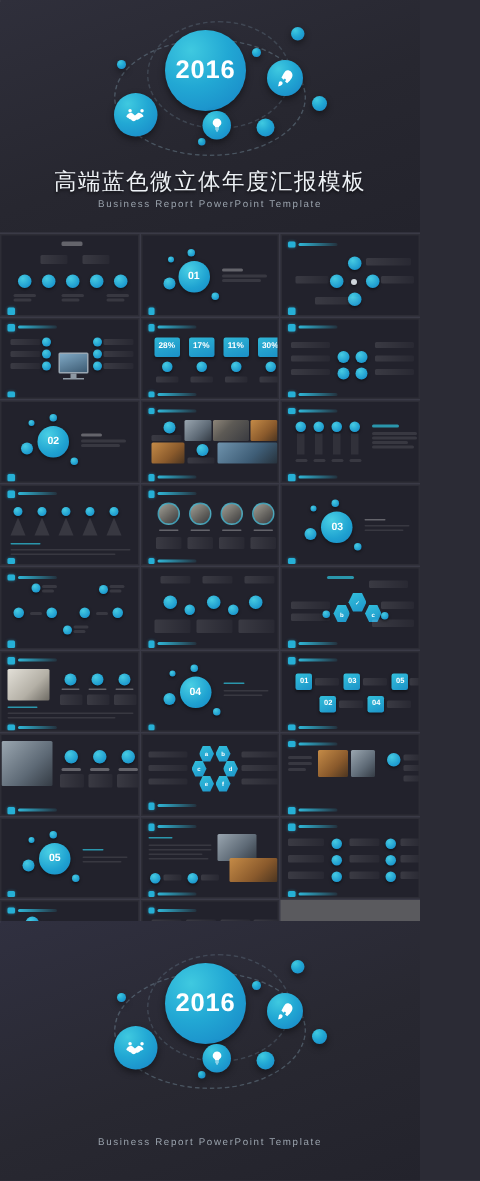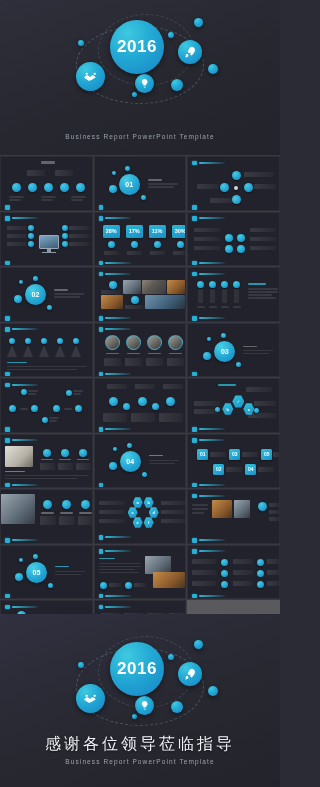--- a/index.html
+++ b/index.html
@@ -194,20 +194,21 @@
     </div>
 
     <div class="bubble" style="left:135px; top:74px; width:19px; height:19px;">
       <span class="ico">
         <svg viewBox="0 0 24 24">
             <path d="M12 2a6 6 0 0 0-3.6 10.8c.6.5.9 1.1 1 1.8h5.2c.1-.7.4-1.3 1-1.8A6 6 0 0 0 12 2zM9.5 16h5v1.4h-5zm.6 2.8h3.8c-.3 1-1 1.5-1.9 1.5s-1.6-.5-1.9-1.5z"></path>
           </svg>
       </span>
     </div>
 
+    <div class="cover-title" style="top:112px;">高端蓝色微立体年度汇报模板</div>
     <div class="cover-sub" style="top:133px;">Business Report PowerPoint Template</div>
   </div>
 
   <div class="grid">
 
     <div class="slide">
       <div style="position:absolute;left:40px;top:4px;width:14px;height:3px;" class="bar t"></div>
       <div class="plate" style="position:absolute;left:26px;top:13px;width:18px;height:6px;"></div>
       <div class="plate" style="position:absolute;left:54px;top:13px;width:18px;height:6px;"></div>
       <div class="dot" style="position:absolute;left:11px;top:26px;width:9px;height:9px;"></div>
@@ -794,18 +795,17 @@
       </div>
 
       <div class="bubble" style="left:135px; top:82px; width:19px; height:19px;">
         <span class="ico">
           <svg viewBox="0 0 24 24">
               <path d="M12 2a6 6 0 0 0-3.6 10.8c.6.5.9 1.1 1 1.8h5.2c.1-.7.4-1.3 1-1.8A6 6 0 0 0 12 2zM9.5 16h5v1.4h-5zm.6 2.8h3.8c-.3 1-1 1.5-1.9 1.5s-1.6-.5-1.9-1.5z"></path>
             </svg>
         </span>
       </div>
 
-      <div class="cover-title" style="top:120px; font-size:16px; letter-spacing:3px;">感谢各位领导莅临指导</div>
       <div class="cover-sub" style="top:144px;">Business Report PowerPoint Template</div>
     </div>
   </div>
 
 </div>
 
 </body></html>

